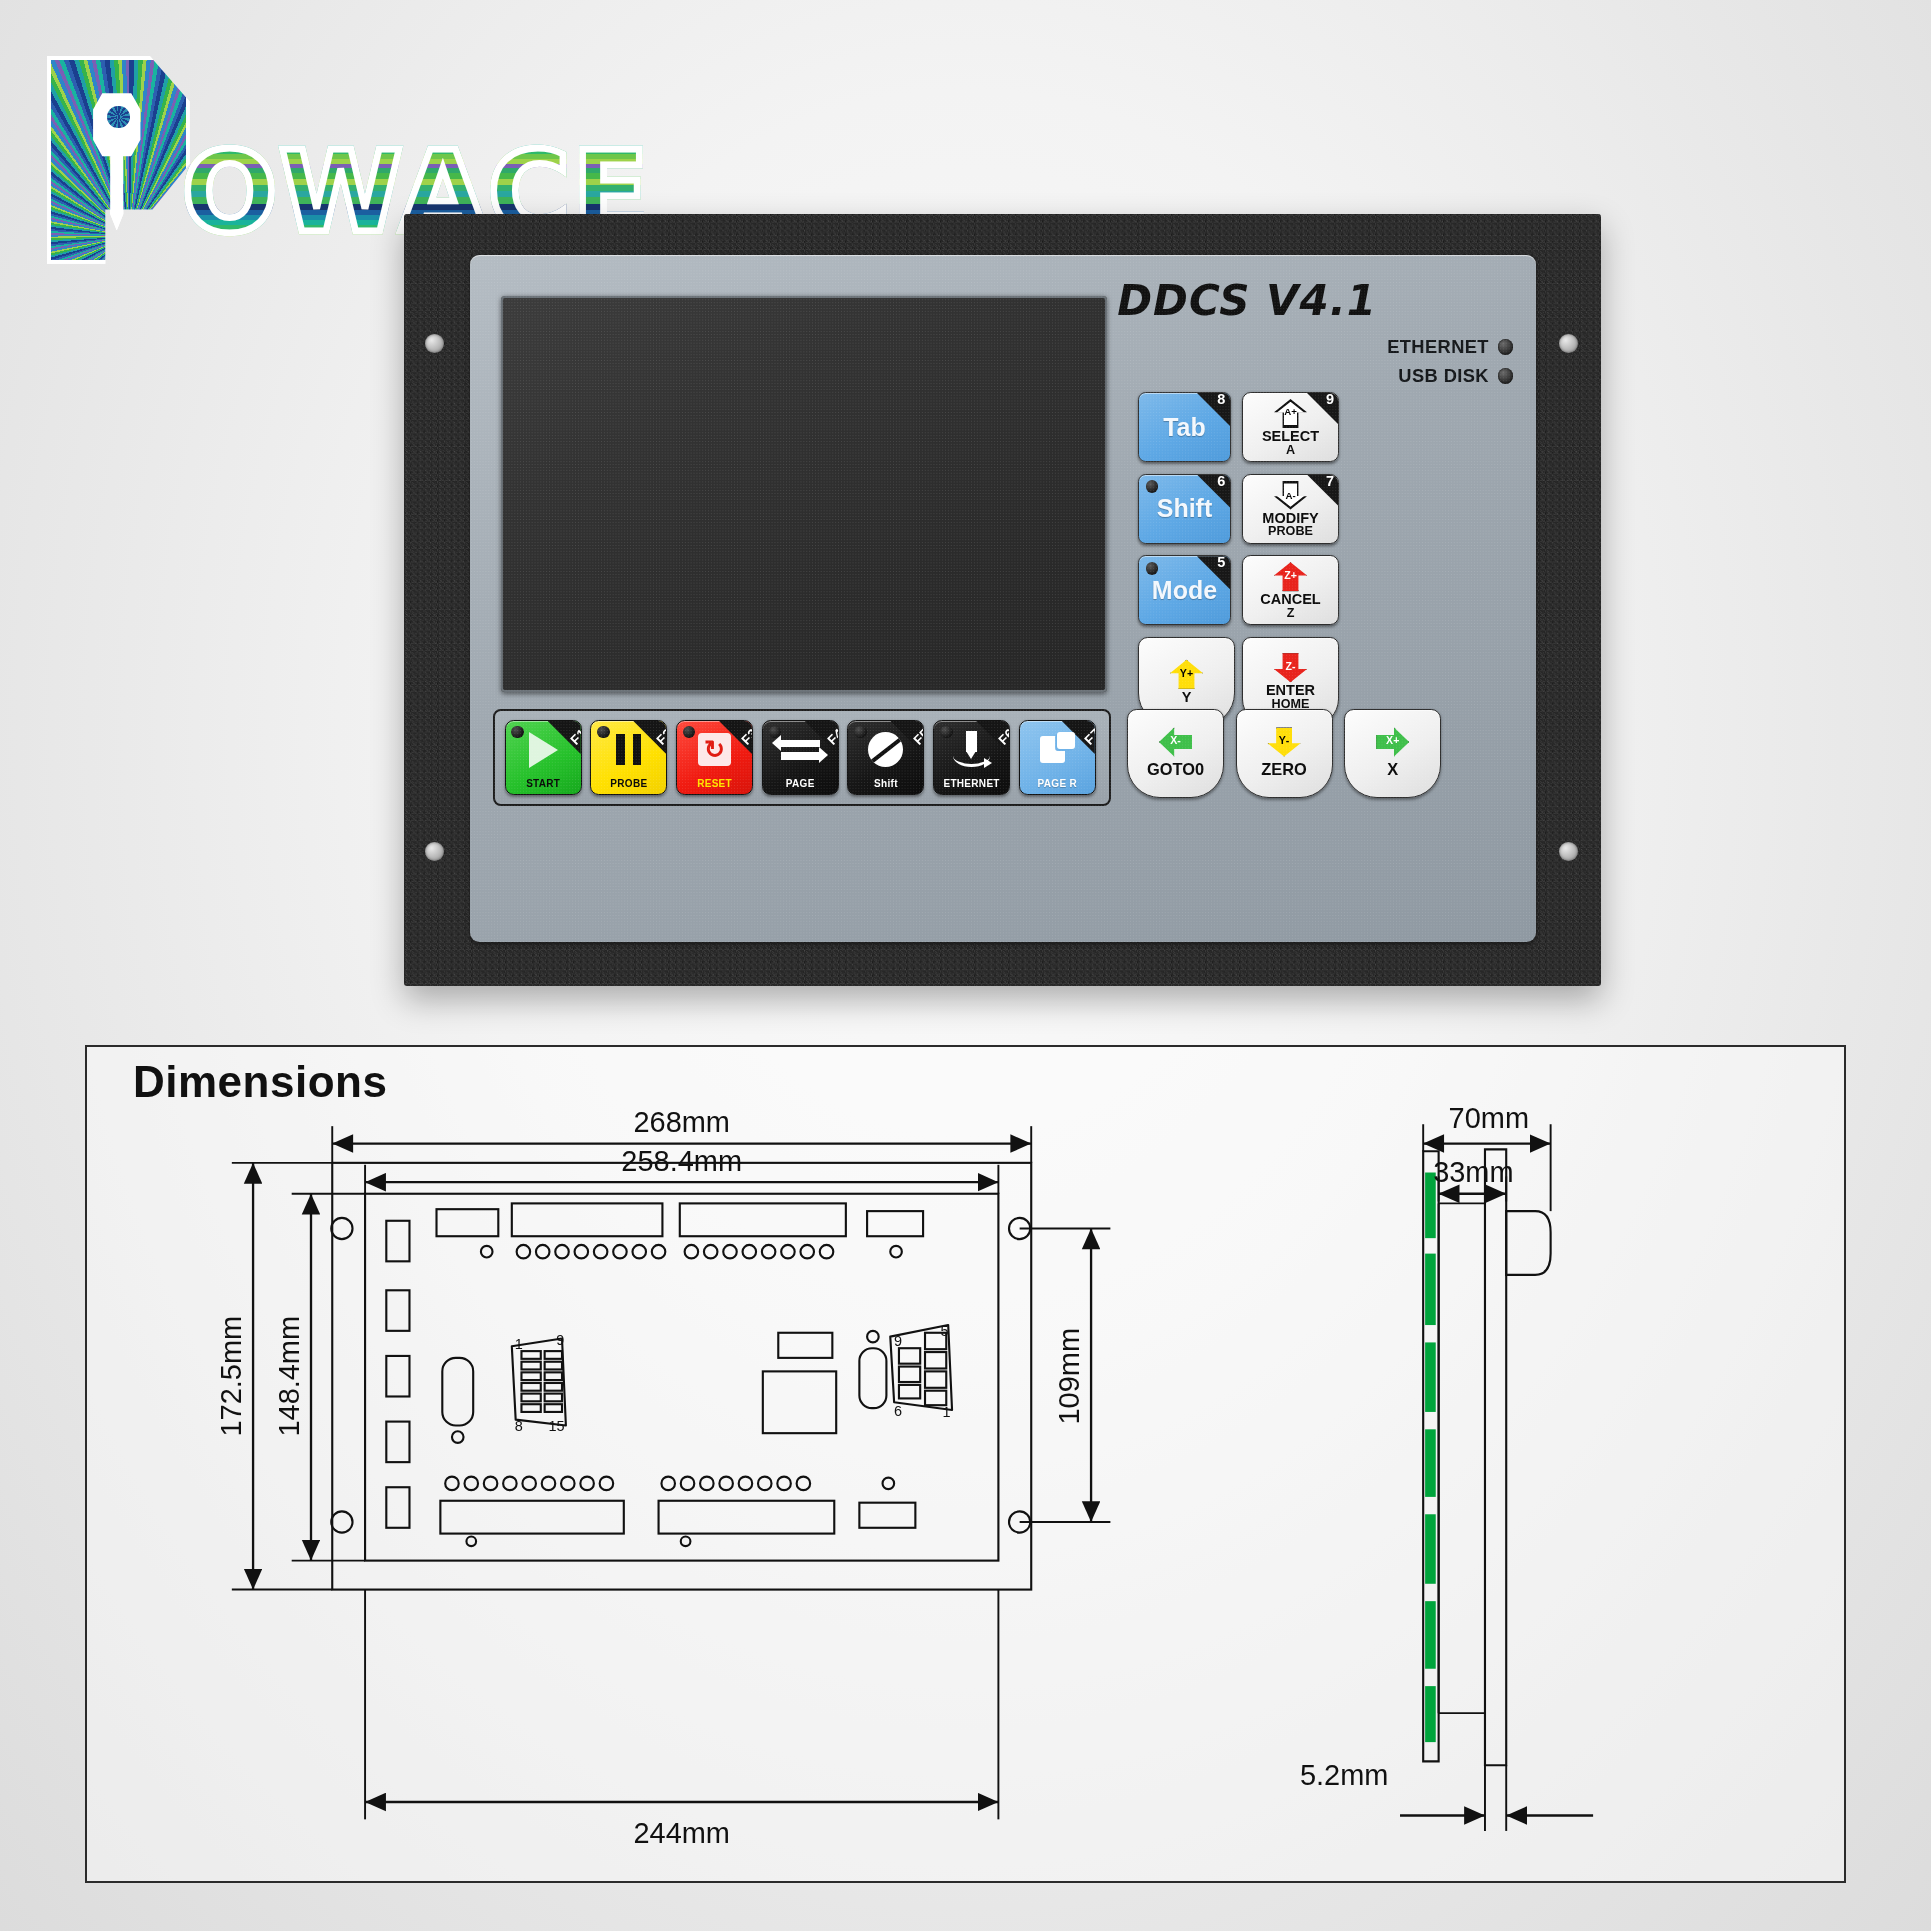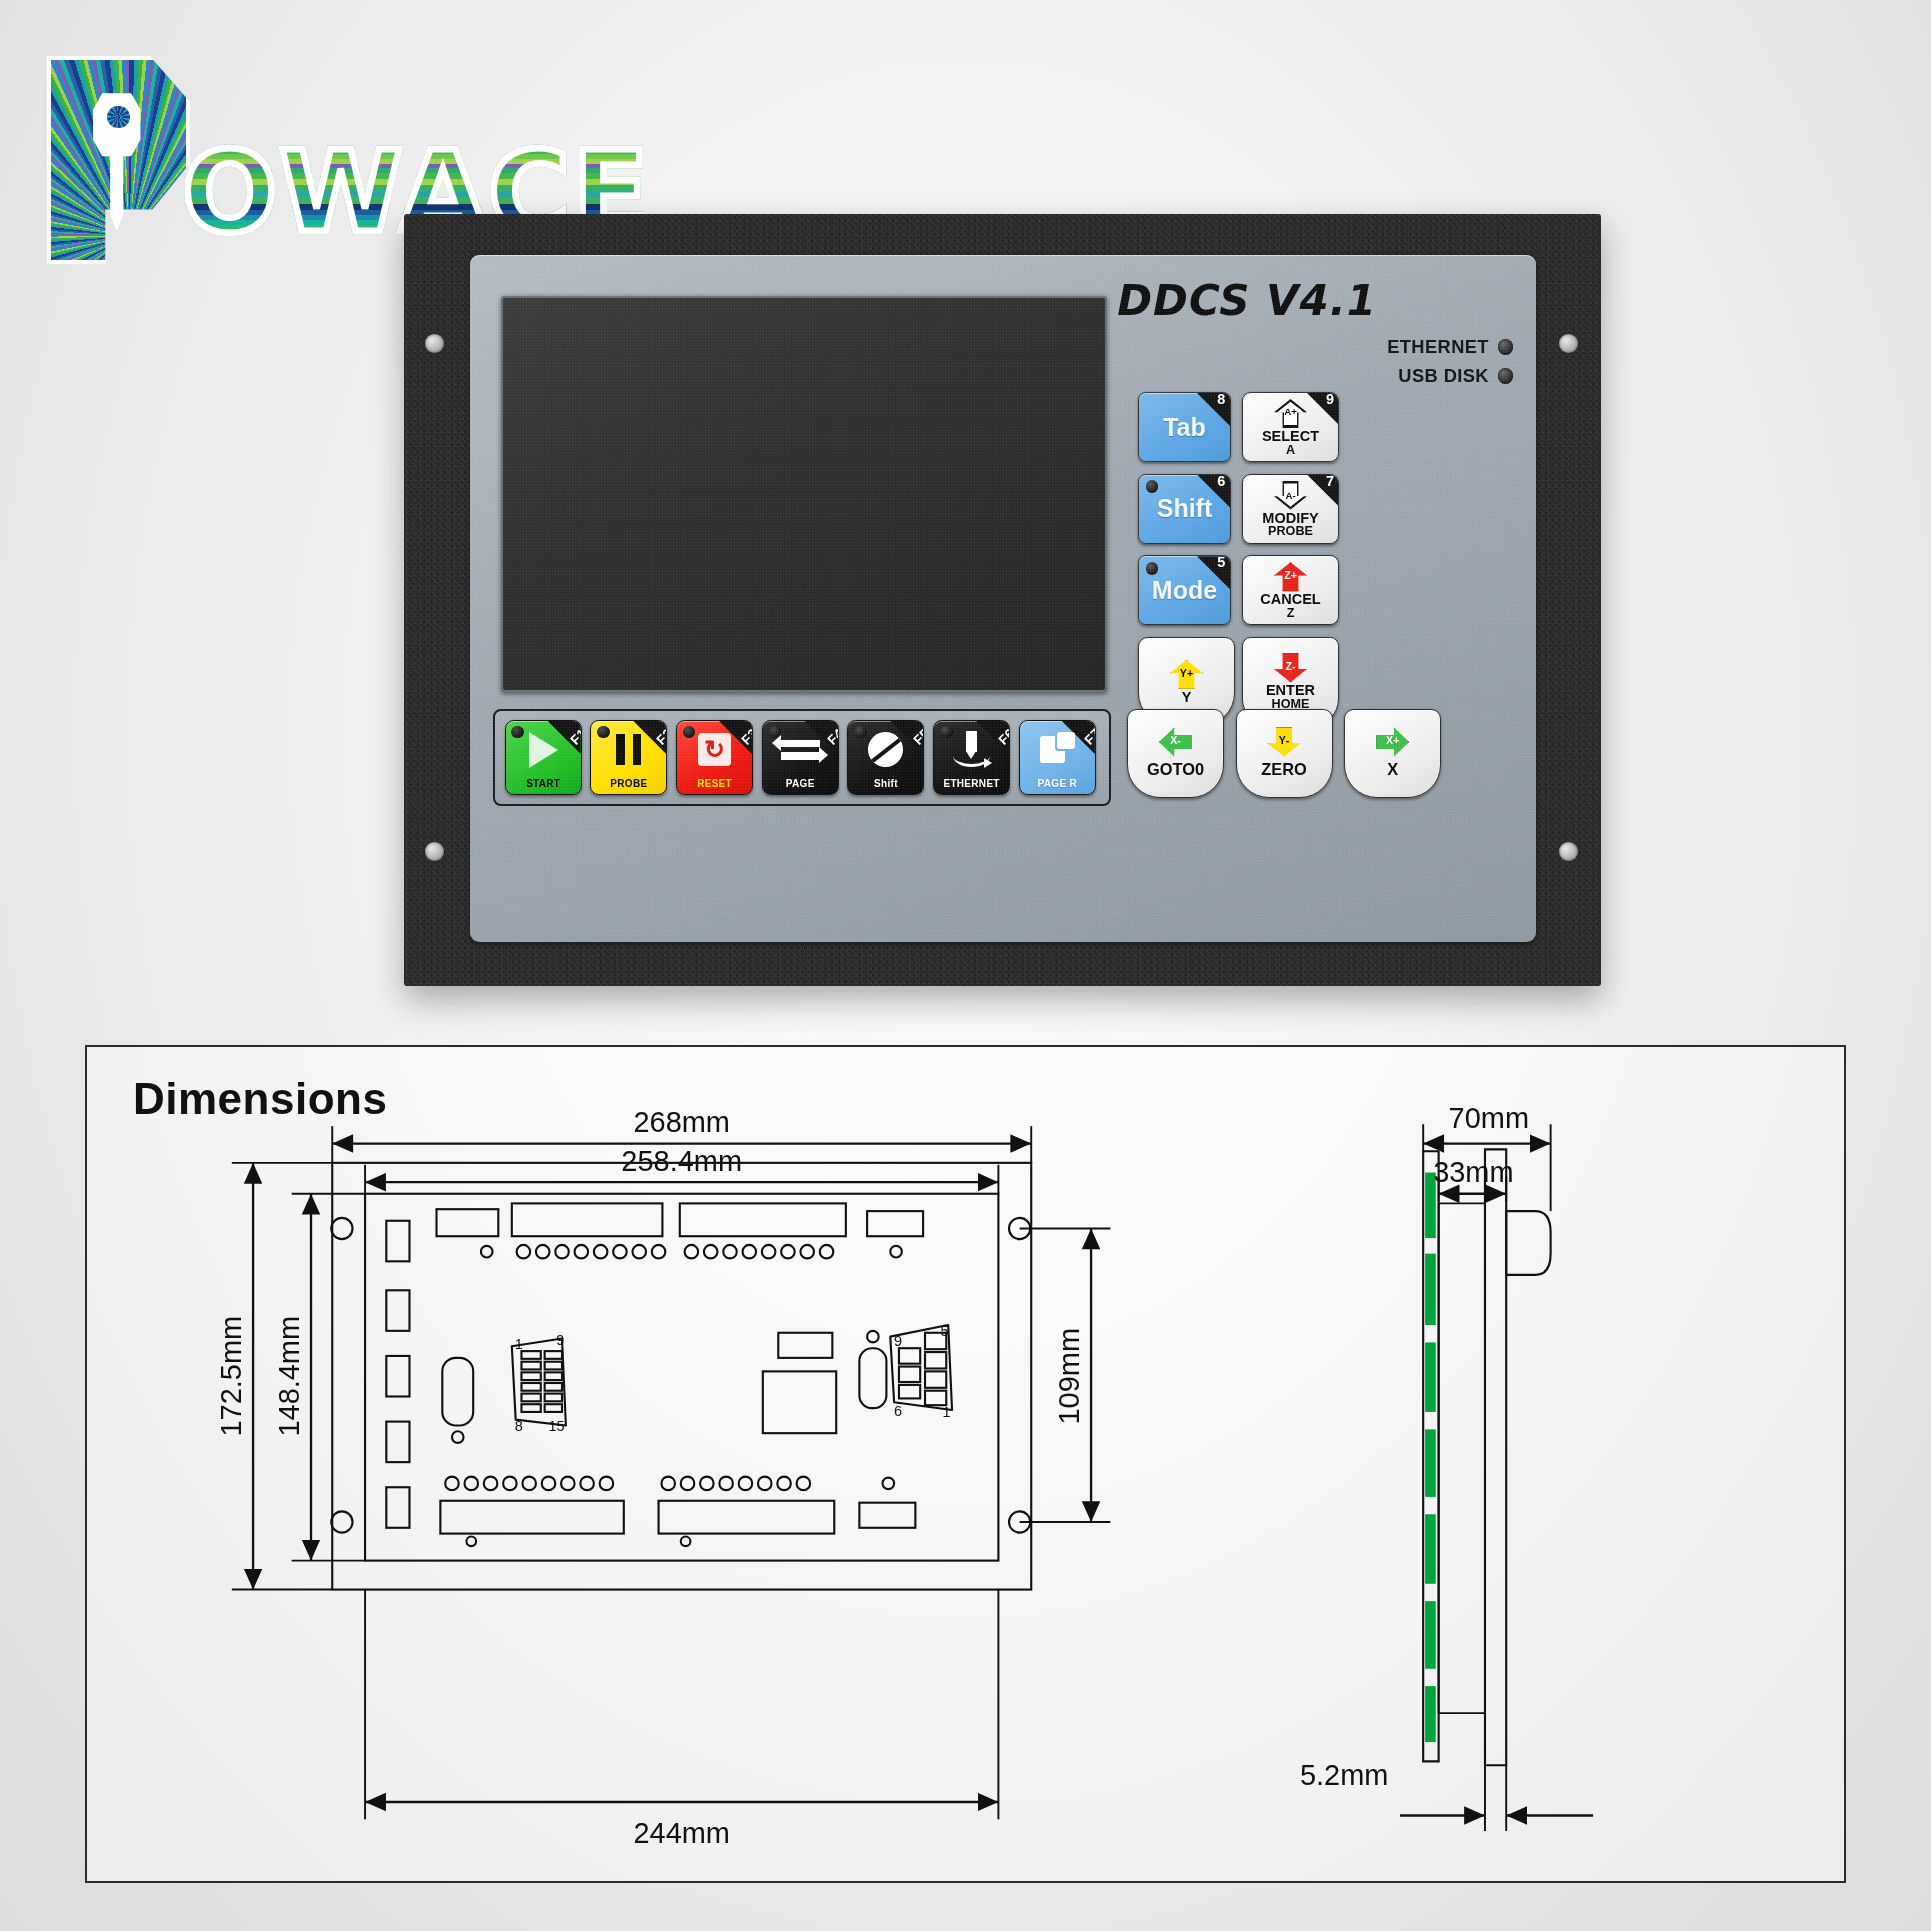--- a/index.html
+++ b/index.html
@@ -271,21 +271,21 @@
   }
   .key-bot .kb-label { font-size: 16.4px; font-weight: 900; color: #0b0b0b; }
 
   
   #dimpanel {
     position: absolute; left: 85px; top: 1045px; width: 1761px; height: 838px;
     background: rgba(255,255,255,.42);
     border: 2.9px solid #2b2b2b;
   }
   #dimtitle {
-    position: absolute; left: 46px; top: 27px;
+    position: absolute; left: 46px; top: 10px;
     font-size: 44px; font-weight: 700; color: #111; letter-spacing: 0.5px;
   }
   .dimsvg { position: absolute; left: 0; top: 0; }
   .dl { stroke: #111; stroke-width: 2.4; fill: none; }
   .dl-thin { stroke: #111; stroke-width: 2; fill: none; }
   .dtxt { font-family: "Liberation Sans", sans-serif; font-size: 30px; fill: #111; }
   .dtxt-s { font-family: "Liberation Sans", sans-serif; font-size: 15px; fill: #111; }
   .pcb-none { fill: none; stroke: #111; stroke-width: 2.2; }
   .green-seg { fill: #00a43c; }
 </style>

